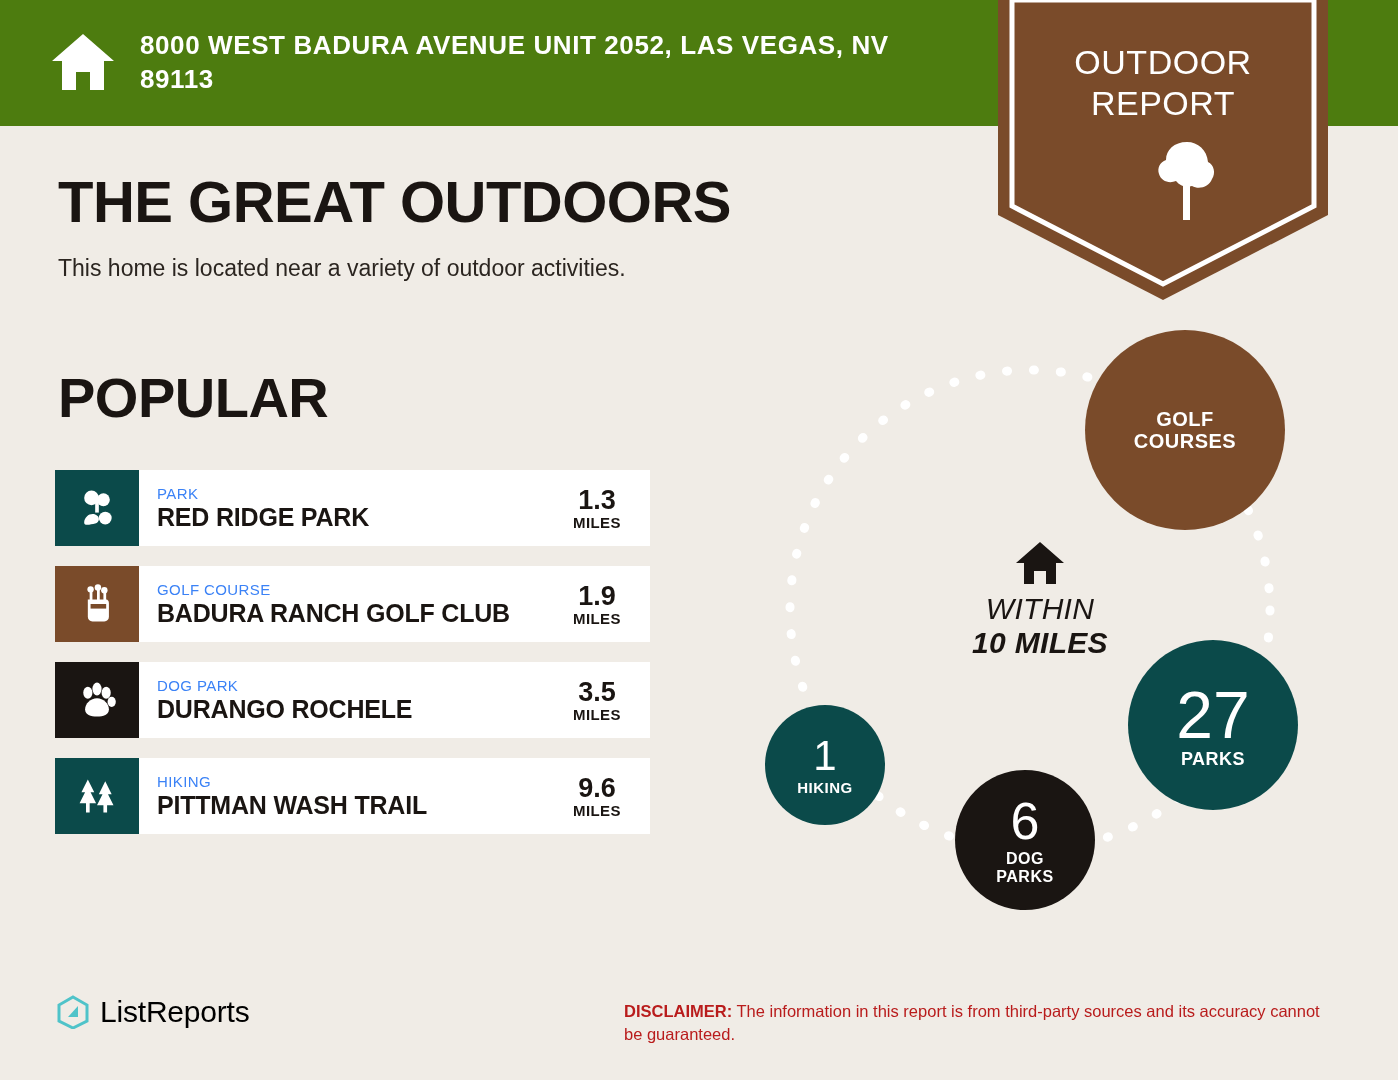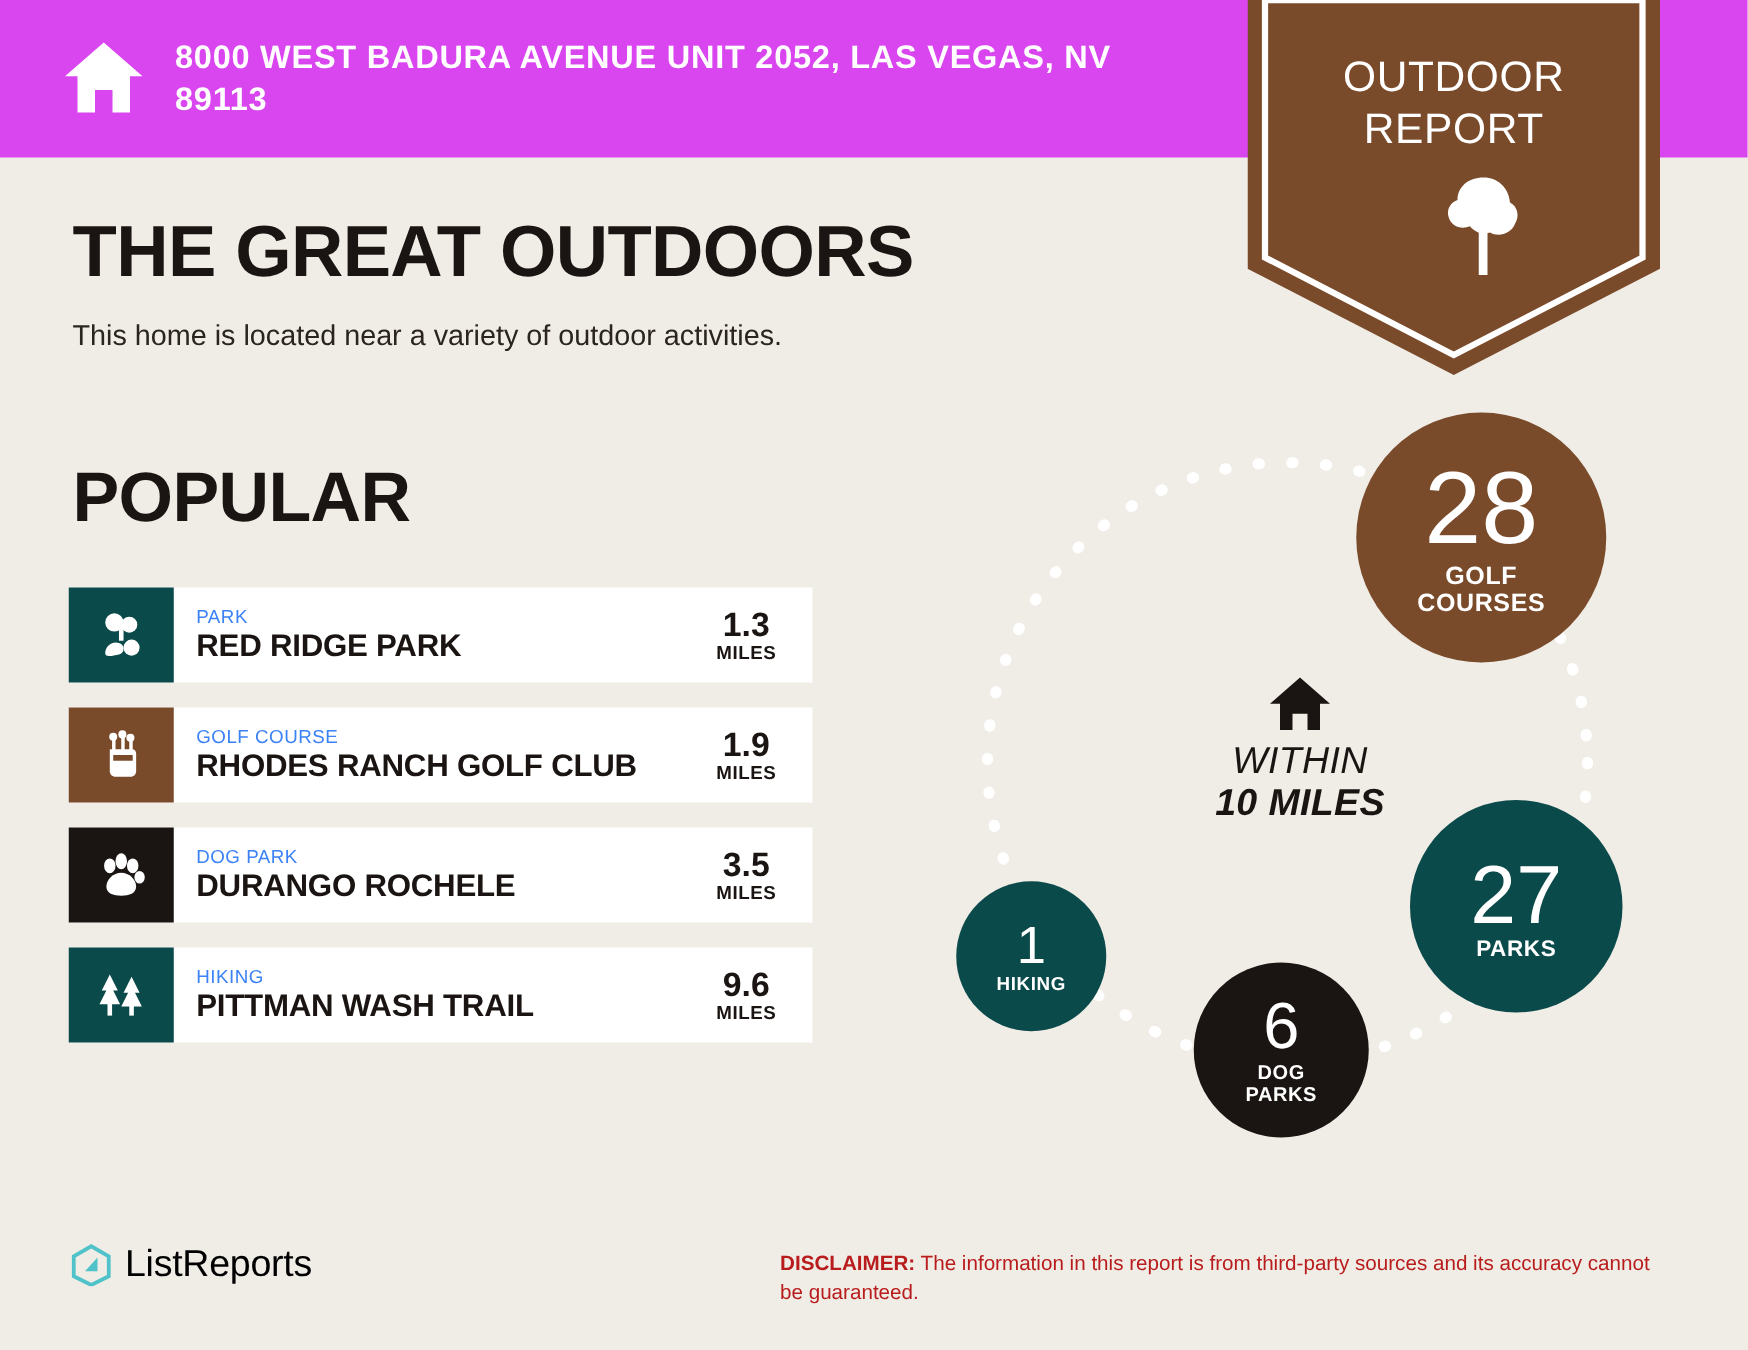--- a/index.html
+++ b/index.html
@@ -14,21 +14,21 @@
     overflow: hidden;
     position: relative;
   }
 
   
   .header {
     position: absolute;
     top: 0; left: 0;
     width: 1398px;
     height: 126px;
-    background: #d946ef;
+    background: #4d7c0f;
     box-sizing: border-box;
   }
   .header-home-icon {
     position: absolute;
     left: 50px;
     top: 32px;
     width: 66px;
     height: 60px;
   }
   .header-address {
@@ -350,21 +350,21 @@
         <circle cx="32" cy="9" r="3.5" fill="#ffffff"></circle>
         <rect x="16" y="10" width="3" height="10" fill="#ffffff"></rect>
         <rect x="24" y="8" width="3" height="12" fill="#ffffff"></rect>
         <rect x="31" y="11" width="3" height="9" fill="#ffffff"></rect>
         <path d="M14 19 L34 19 C36 19 37 21 37 23 L37 38 C37 41 35 43 32 43 L19 43 C16 43 14 41 14 38 Z" fill="#ffffff"></path>
         <rect x="17" y="24" width="17" height="5" fill="#7a4b2a"></rect>
       </svg>
     </div>
     <div class="item-text">
       <div class="item-cat">GOLF COURSE</div>
-      <div class="item-name">RHODES RANCH GOLF CLUB</div>
+      <div class="item-name">BADURA RANCH GOLF CLUB</div>
     </div>
     <div class="item-dist">
       <div class="item-dist-num">1.9</div>
       <div class="item-dist-unit">MILES</div>
     </div>
   </div>
 
   <div class="list-item">
     <div class="item-icon" style="background:#1a1512">
       <svg viewBox="0 0 48 48" width="44" height="44" aria-hidden="true">
@@ -406,21 +406,20 @@
 
 </div>
 
 <div class="cluster">
 
   <svg class="dots-svg" width="620" height="600" viewBox="0 0 620 600" aria-hidden="true">
     <circle cx="300" cy="290" r="240" fill="none" stroke="#ffffff" stroke-width="9" stroke-linecap="round" stroke-dasharray="1 26"></circle>
   </svg>
 
   <div class="bubble b-golf">
-    <div class="num">28</div>
     <div class="lbl">
       <span>GOLF</span>
       <span>COURSES</span>
     </div>
   </div>
 
   <div class="bubble b-parks">
     <div class="num">27</div>
     <div class="lbl">
       <span>PARKS</span>

